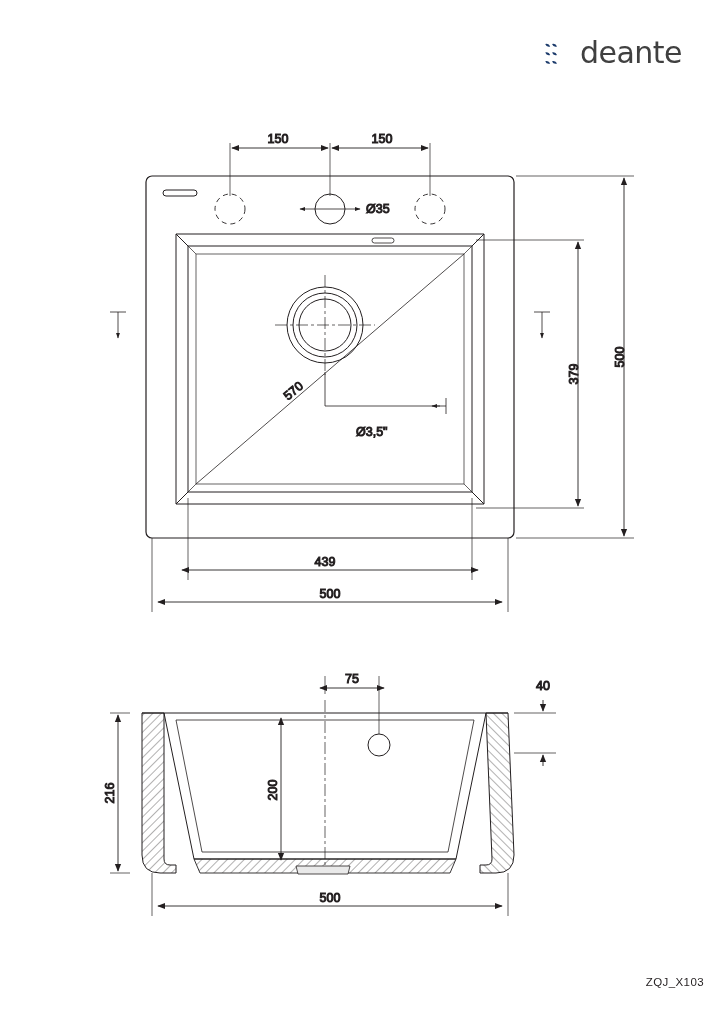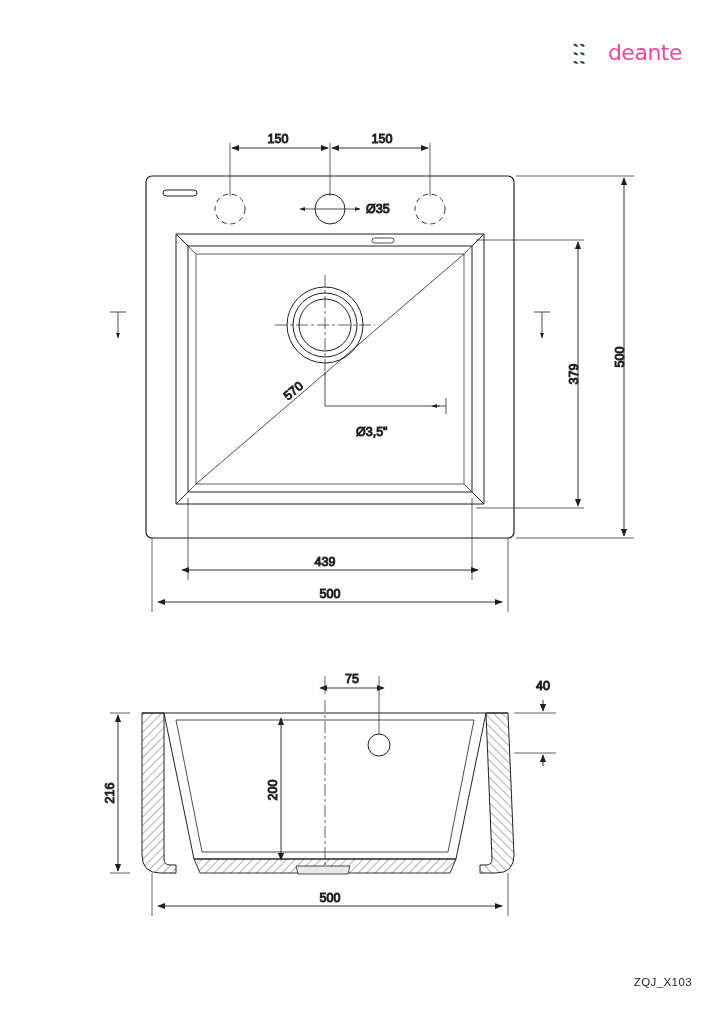--- a/index.html
+++ b/index.html
@@ -18,37 +18,37 @@
     position: absolute; inset: 0;
   }
   
   .logo {
     position: absolute;
     top: 38px; right: 42px;
     display: flex; align-items: center; gap: 8px;
   }
   .logo-mark { width: 30px; height: 30px; display:block; }
   .logo-text {
-    font-size: 22px;
+    font-size: 30px;
     letter-spacing: -0.5px;
-    color: #ec4899;
+    color: #404040;
     font-family: "DejaVu Sans", sans-serif;
     font-weight: 400;
     line-height: 1;
   }
   
   svg.dwg {
     position: absolute;
     top: 0; left: 0;
     width: 724px; height: 1024px;
   }
   
   .code {
     position: absolute;
-    right: 32px; bottom: 36px;
+    right: 20px; bottom: 36px;
     font-size: 11.5px;
     letter-spacing: 0.4px;
     color: #231f20;
     font-family: "Liberation Sans", sans-serif;
     margin-top: 48px;
   }
   text {
     font-family: "Liberation Sans", sans-serif;
     fill: #231f20;
   }

